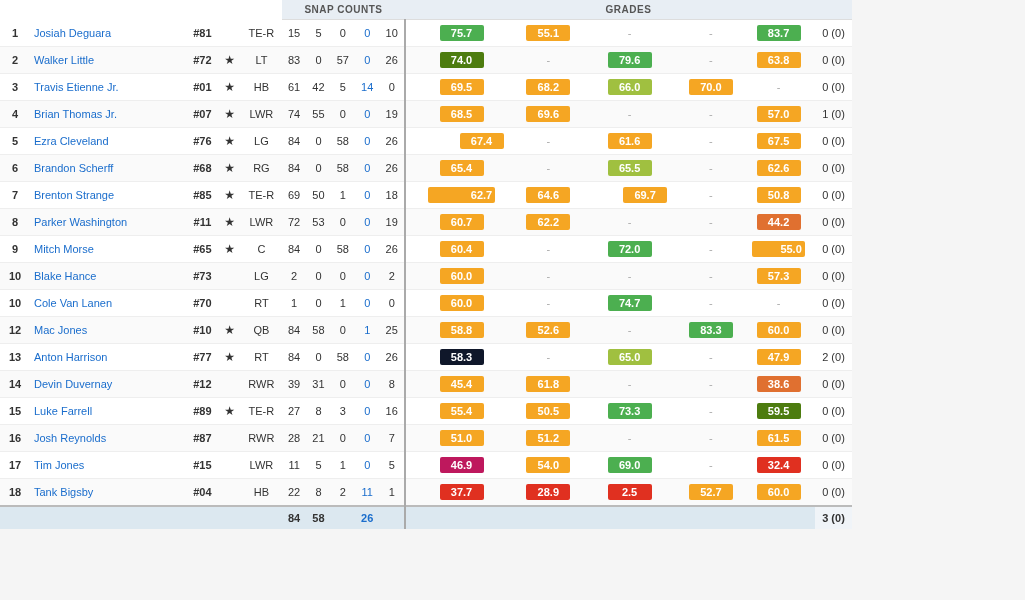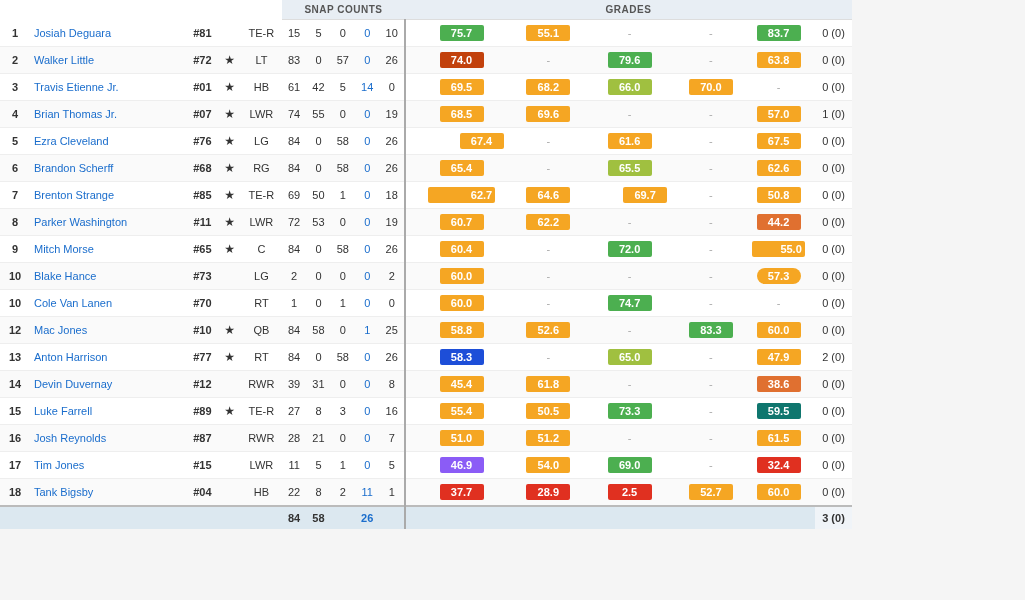--- a/index.html
+++ b/index.html
@@ -106,21 +106,21 @@
     <td class="rank">2</td>
     <td class="player">Walker Little</td>
     <td class="num">#72</td>
     <td class="star">★</td>
     <td class="pos">LT</td>
     <td class="snap">83</td>
     <td class="snap"><span class="zero">0</span></td>
     <td class="snap"><span>57</span></td>
     <td class="snap"><span class="zero" style="color:#1a6dcc;">0</span></td>
     <td class="snap">26</td>
-    <td class="off-col"><span class="grade-cell" style="background:#c2410c;">74.0</span></td>
+    <td class="off-col"><span class="grade-cell" style="background:#4d7c0f;">74.0</span></td>
     <td><span class="dash">-</span></td>
     <td><span class="grade-cell" style="background:#4caf50;">79.6</span></td>
     <td><span class="dash">-</span></td>
     <td><span class="grade-cell" style="background:#f5a623;">63.8</span></td>
     <td>0 (0)</td>
   </tr>
         <tr>
     <td class="rank">3</td>
     <td class="player">Travis Etienne Jr.</td>
     <td class="num">#01</td>
@@ -254,21 +254,21 @@
     <td class="pos">LG</td>
     <td class="snap">2</td>
     <td class="snap"><span class="zero">0</span></td>
     <td class="snap"><span class="zero">0</span></td>
     <td class="snap"><span class="zero" style="color:#1a6dcc;">0</span></td>
     <td class="snap">2</td>
     <td class="off-col"><span class="grade-cell" style="background:#f5a623;">60.0</span></td>
     <td><span class="dash">-</span></td>
     <td><span class="dash">-</span></td>
     <td><span class="dash">-</span></td>
-    <td><span class="grade-cell" style="background:#f5a623;border-radius:8px;">57.3</span></td>
+    <td><span class="grade-cell" style="background:#f5a623;">57.3</span></td>
     <td>0 (0)</td>
   </tr>
         <tr>
     <td class="rank">10</td>
     <td class="player">Cole Van Lanen</td>
     <td class="num">#70</td>
     <td class="star"></td>
     <td class="pos">RT</td>
     <td class="snap">1</td>
     <td class="snap"><span class="zero">0</span></td>
@@ -304,21 +304,21 @@
     <td class="rank">13</td>
     <td class="player">Anton Harrison</td>
     <td class="num">#77</td>
     <td class="star">★</td>
     <td class="pos">RT</td>
     <td class="snap">84</td>
     <td class="snap"><span class="zero">0</span></td>
     <td class="snap"><span>58</span></td>
     <td class="snap"><span class="zero" style="color:#1a6dcc;">0</span></td>
     <td class="snap">26</td>
-    <td class="off-col"><span class="grade-cell" style="background:#1d4ed8;">58.3</span></td>
+    <td class="off-col"><span class="grade-cell" style="background:#0f172a;">58.3</span></td>
     <td><span class="dash">-</span></td>
     <td><span class="grade-cell" style="background:#a0c040;">65.0</span></td>
     <td><span class="dash">-</span></td>
     <td><span class="grade-cell" style="background:#f5a623;">47.9</span></td>
     <td>2 (0)</td>
   </tr>
         <tr class="even">
     <td class="rank">14</td>
     <td class="player">Devin Duvernay</td>
     <td class="num">#12</td>
@@ -344,21 +344,21 @@
     <td class="pos">TE-R</td>
     <td class="snap">27</td>
     <td class="snap"><span>8</span></td>
     <td class="snap"><span>3</span></td>
     <td class="snap"><span class="zero" style="color:#1a6dcc;">0</span></td>
     <td class="snap">16</td>
     <td class="off-col"><span class="grade-cell" style="background:#f5a623;">55.4</span></td>
     <td><span class="grade-cell" style="background:#f5a623;">50.5</span></td>
     <td><span class="grade-cell" style="background:#4caf50;">73.3</span></td>
     <td><span class="dash">-</span></td>
-    <td><span class="grade-cell" style="background:#0f766e;">59.5</span></td>
+    <td><span class="grade-cell" style="background:#4d7c0f;">59.5</span></td>
     <td>0 (0)</td>
   </tr>
         <tr class="even">
     <td class="rank">16</td>
     <td class="player">Josh Reynolds</td>
     <td class="num">#87</td>
     <td class="star"></td>
     <td class="pos">RWR</td>
     <td class="snap">28</td>
     <td class="snap"><span>21</span></td>
@@ -376,21 +376,21 @@
     <td class="rank">17</td>
     <td class="player">Tim Jones</td>
     <td class="num">#15</td>
     <td class="star"></td>
     <td class="pos">LWR</td>
     <td class="snap">11</td>
     <td class="snap"><span>5</span></td>
     <td class="snap"><span>1</span></td>
     <td class="snap"><span class="zero" style="color:#1a6dcc;">0</span></td>
     <td class="snap">5</td>
-    <td class="off-col"><span class="grade-cell" style="background:#8b5cf6;">46.9</span></td>
+    <td class="off-col"><span class="grade-cell" style="background:#be185d;">46.9</span></td>
     <td><span class="grade-cell" style="background:#f5a623;">54.0</span></td>
     <td><span class="grade-cell" style="background:#4caf50;">69.0</span></td>
     <td><span class="dash">-</span></td>
     <td><span class="grade-cell" style="background:#e03020;">32.4</span></td>
     <td>0 (0)</td>
   </tr>
         <tr class="even">
     <td class="rank">18</td>
     <td class="player">Tank Bigsby</td>
     <td class="num">#04</td>

